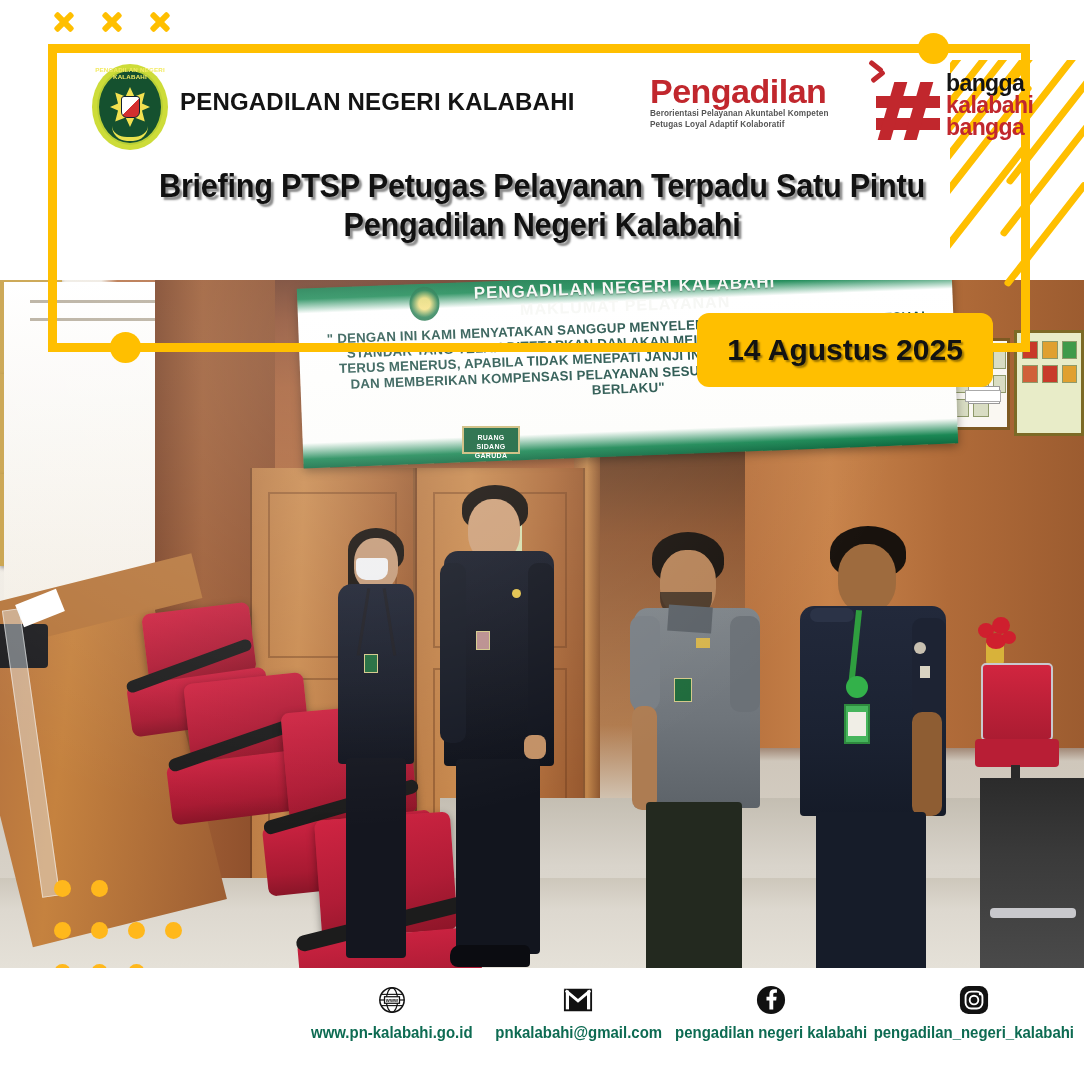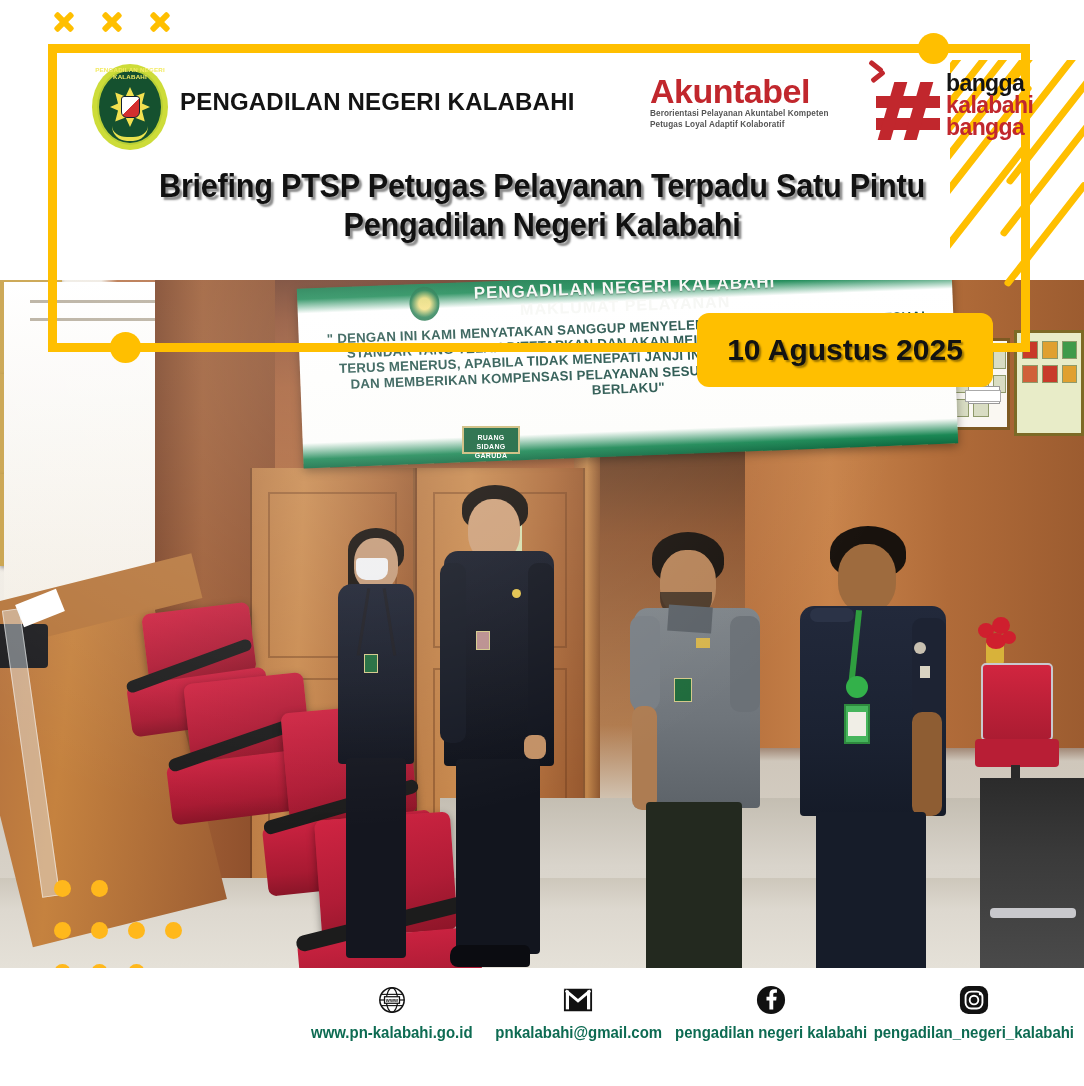--- a/index.html
+++ b/index.html
@@ -567,21 +567,21 @@
         <div class="oval2"></div>
       <div class="ring-t">PENGADILAN NEGERI KALABAHI</div>
       <div class="star"></div>
         <div class="shield"></div>
         <div class="arc"></div>
     </div>
     <div class="court-name">PENGADILAN NEGERI KALABAHI</div>
 
 
     <div class="berakhlak">
-      <div class="bk-main">Akuntabel</div>
+      <div class="bk-main">Pengadilan</div>
       <div class="bk-sub1">Berorientasi Pelayanan Akuntabel Kompeten</div>
       <div class="bk-sub2">Petugas Loyal Adaptif Kolaboratif</div>
     </div>
 
     <div class="bangga">
       <div class="hashmark">
         <i class="hb3"></i>
           <i class="hb4"></i>
           <i class="hb1"></i>
           <i class="hb2"></i>
@@ -592,21 +592,21 @@
       <div class="w bw3">bangga</div>
     </div>
   </div>
 
   <div class="title">
     <div>Briefing PTSP Petugas Pelayanan Terpadu Satu Pintu</div>
     <div>Pengadilan Negeri Kalabahi</div>
   </div>
 
   <div class="datebadge">
-    <span>10 Agustus 2025</span>
+    <span>14 Agustus 2025</span>
   </div>
 
   <div class="dots">
     <div class="dot" style="left:10px;  top:0px"></div>
     <div class="dot" style="left:47px;  top:0px"></div>
 
     <div class="dot" style="left:10px;  top:42px"></div>
     <div class="dot" style="left:47px;  top:42px"></div>
     <div class="dot" style="left:84px;  top:42px"></div>
     <div class="dot" style="left:121px; top:42px"></div>

